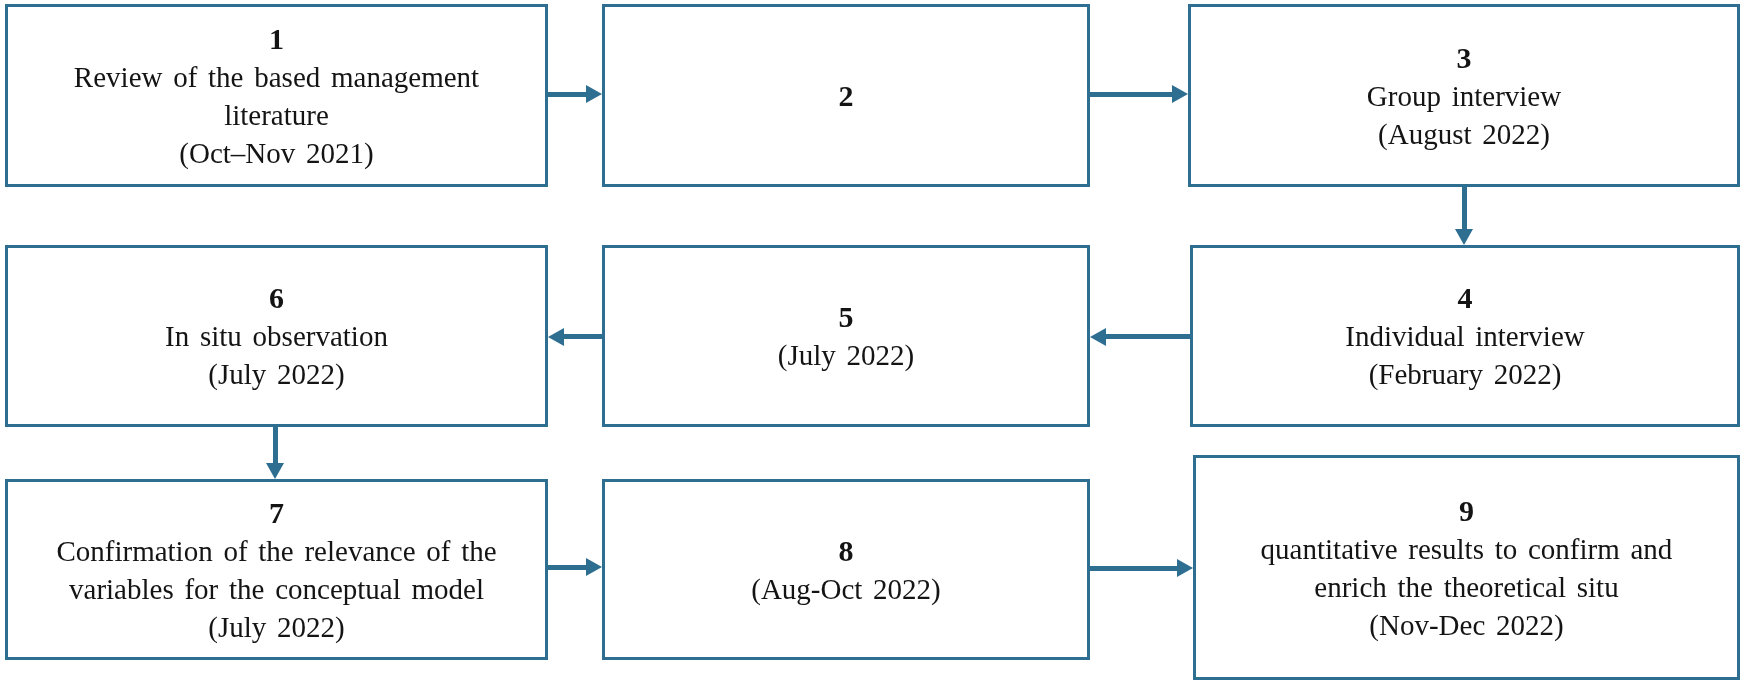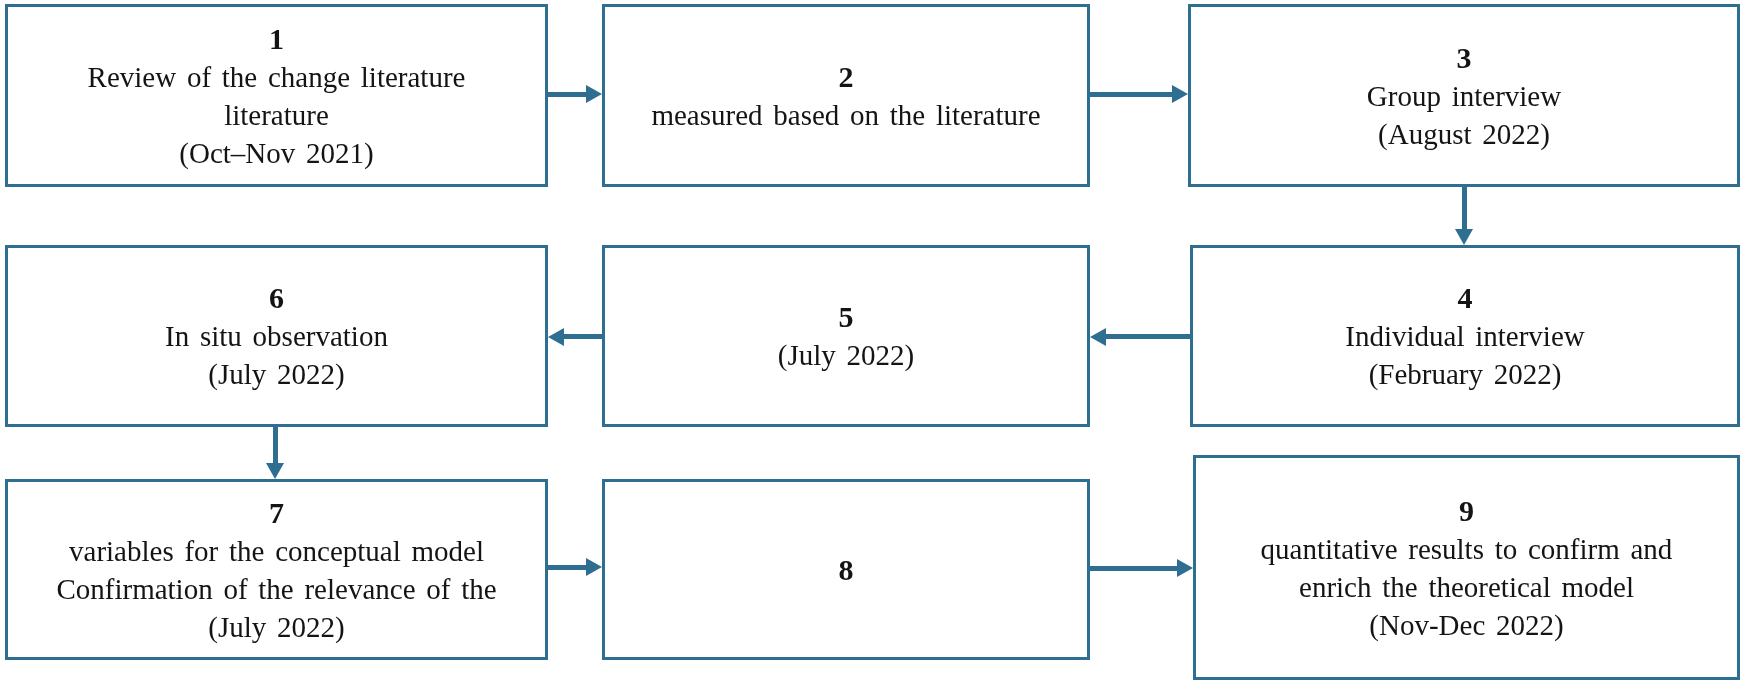--- a/index.html
+++ b/index.html
@@ -66,28 +66,27 @@
   #a8s { left: 1090px; top: 566px; width: 89px; height: 5px; }
   #a8h { left: 1177px; top: 559px; }
 </style>
 </head>
 <body>
 
 <div id="stage">
 
   <div class="box" id="box1">
     <div class="num">1</div>
-    <div class="line">Review of the change literature</div>
+    <div class="line">Review of the based management</div>
     <div class="line">literature</div>
     <div class="line">(Oct–Nov 2021)</div>
   </div>
 
   <div class="box" id="box2">
     <div class="num">2</div>
-    <div class="line">measured based on the literature</div>
   </div>
 
   <div class="box" id="box3">
     <div class="num">3</div>
     <div class="line">Group interview</div>
     <div class="line">(August 2022)</div>
   </div>
 
   <div class="box" id="box4">
     <div class="num">4</div>
@@ -101,33 +100,34 @@
   </div>
 
   <div class="box" id="box6">
     <div class="num">6</div>
     <div class="line">In situ observation</div>
     <div class="line">(July 2022)</div>
   </div>
 
   <div class="box" id="box7">
     <div class="num">7</div>
+    <div class="line">Confirmation of the relevance of the</div>
     <div class="line">variables for the conceptual model</div>
-    <div class="line">Confirmation of the relevance of the</div>
     <div class="line">(July 2022)</div>
   </div>
 
   <div class="box" id="box8">
     <div class="num">8</div>
+    <div class="line">(Aug-Oct 2022)</div>
   </div>
 
   <div class="box" id="box9">
     <div class="num">9</div>
     <div class="line">quantitative results to confirm and</div>
-    <div class="line">enrich the theoretical model</div>
+    <div class="line">enrich the theoretical situ</div>
     <div class="line">(Nov-Dec 2022)</div>
   </div>
 
   <div class="shaft" id="a1s"></div>
   <div class="head right" id="a1h"></div>
 
   <div class="shaft" id="a2s"></div>
   <div class="head right" id="a2h"></div>
 
   <div class="shaft" id="a3s"></div>

